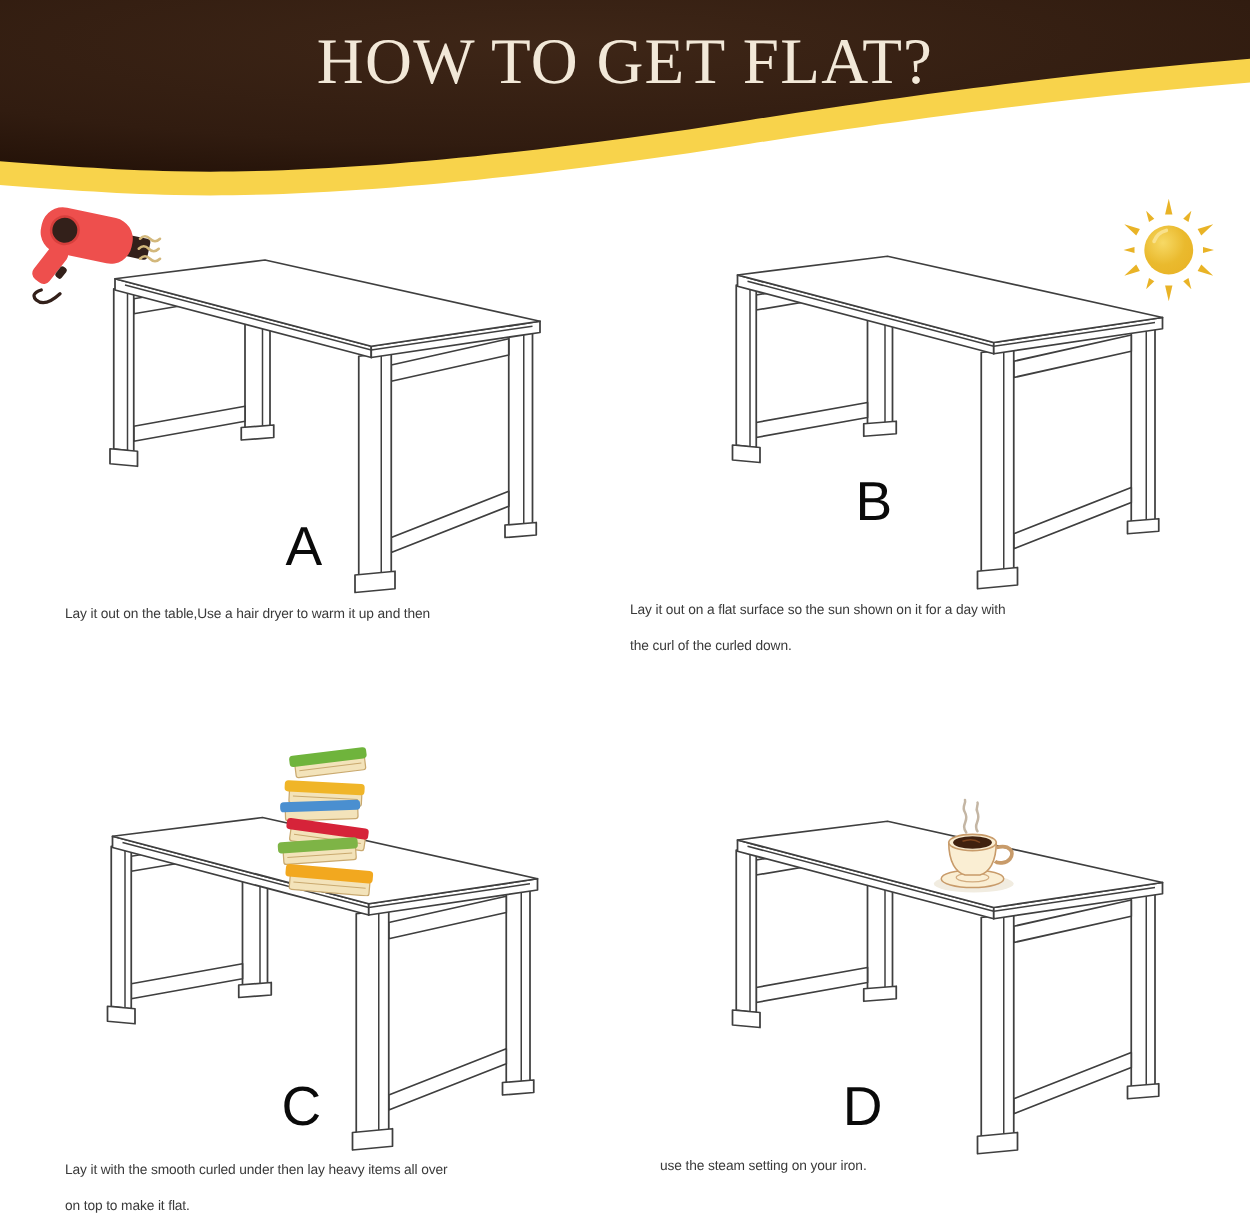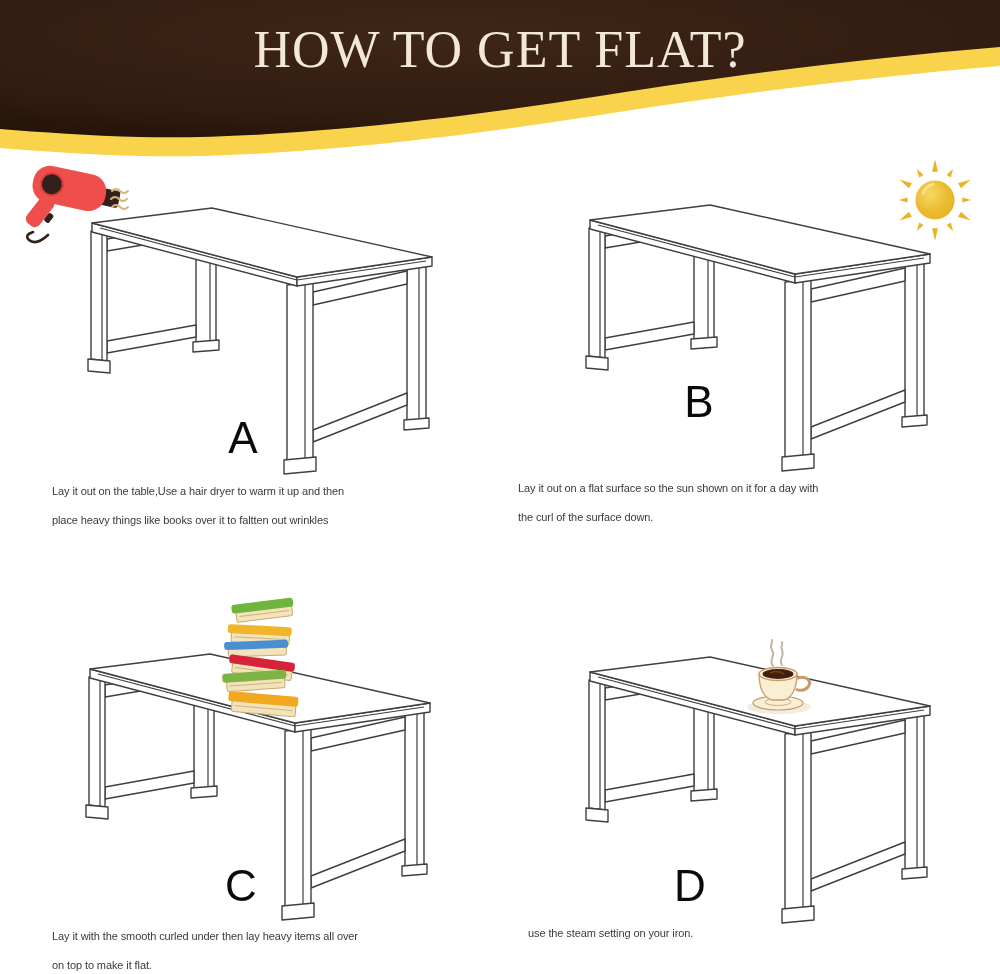--- a/index.html
+++ b/index.html
@@ -84,21 +84,20 @@
     <g fill="none" style="stroke:var(--heat-tan,#d3b87c)" stroke-width="2" stroke-linecap="round">
       <path d="M98,36 q4,-4 8,0 q4,4 8,0"></path>
       <path d="M97,44 q4,-4 8,0 q4,4 8,0"></path>
       <path d="M98,52 q4,-4 8,0 q4,4 8,0"></path>
     </g>
   </svg>
 
   <div class="abs method-label" style="top:416px;left:215px">A</div>
   <div class="abs instructions" style="top:477px;left:52px">
     <div>Lay it out on the table,Use a hair dryer to warm it up and then</div>
-    <div>place heavy things like books over it to faltten out wrinkles</div>
   </div>
 
   <svg class="abs" style="top:192px;left:558px" width="420" height="300" viewBox="0 0 420 300">
     <use href="#table-sym"></use>
   </svg>
 
   <svg class="abs" style="top:156px;left:891px" width="88" height="88" viewBox="0 0 90 90">
     <defs>
       <radialGradient id="sun-grad" cx="38%" cy="35%" r="75%">
         <stop offset="0%" stop-color="var(--sun-gold-light,#f7d965)"></stop>
@@ -118,23 +117,23 @@
       <polygon points="45,3 48,16 42,16" transform="rotate(240 45 45)"></polygon>
       <polygon points="45,8 47.5,17 42.5,17" transform="rotate(270 45 45)"></polygon>
       <polygon points="45,3 48,16 42,16" transform="rotate(300 45 45)"></polygon>
       <polygon points="45,8 47.5,17 42.5,17" transform="rotate(330 45 45)"></polygon>
     </g>
     <circle cx="45" cy="45" r="20" fill="url(#sun-grad)"></circle>
     <path d="M33,38 a14,14 0 0 1 10,-9" fill="none" stroke="#f9e18c" stroke-width="3" stroke-linecap="round"></path>
   </svg>
 
   <div class="abs method-label" style="top:380px;left:671px">B</div>
-  <div class="abs instructions" style="top:474px;left:518px">
+  <div class="abs instructions" style="top:474px;left:504px">
     <div>Lay it out on a flat surface so the sun shown on it for a day with</div>
-    <div>the curl of the surface down.</div>
+    <div>the curl of the curled down.</div>
   </div>
 
   <svg class="abs" style="top:641px;left:58px" width="420" height="300" viewBox="0 0 420 300">
     <use href="#table-sym"></use>
   </svg>
 
   <svg class="abs" style="top:597px;left:215px" width="100" height="120" viewBox="0 0 100 120">
 
     <g transform="translate(16,8) rotate(-7)">
       <rect x="4" y="7" width="56" height="11" rx="2" style="fill:var(--page-cream,#f3e3ba);stroke:var(--page-edge,#c9a96f)" stroke-width="1"></rect>

